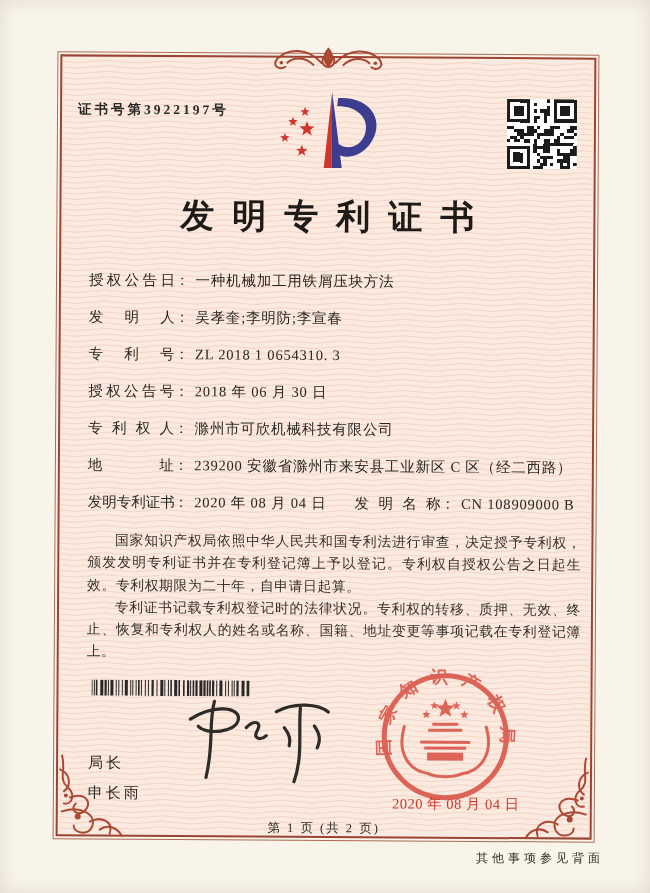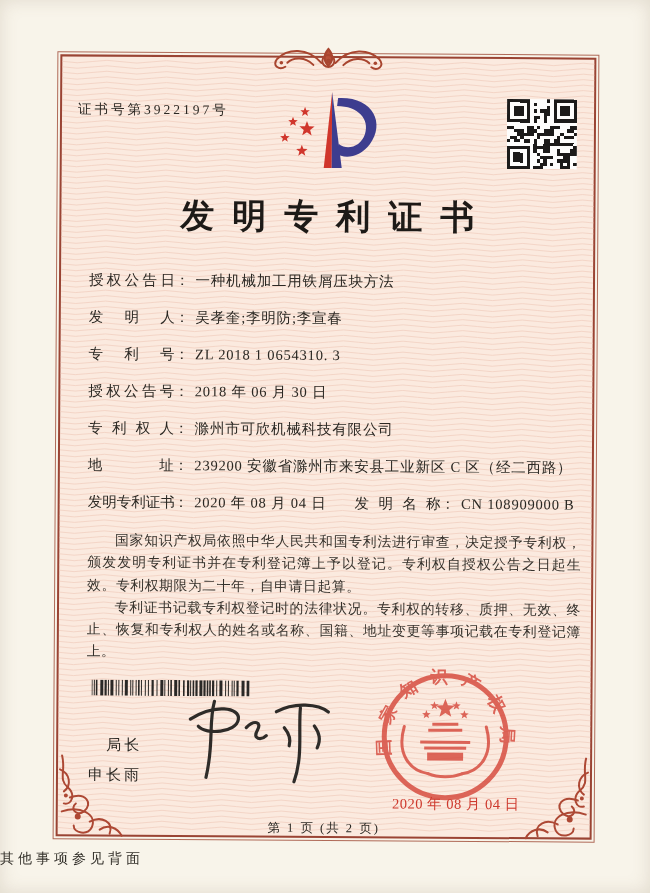--- a/index.html
+++ b/index.html
@@ -5,46 +5,46 @@
   html,body{margin:0;padding:0;width:650px;height:893px;overflow:hidden;
     font-family:"Liberation Serif","DejaVu Serif",serif;background:#efe9db;}
   *{box-sizing:border-box;}
   .paper{position:absolute;inset:0;background:#f8f4ea;
     box-shadow:inset 0 0 18px rgba(120,100,70,.18);}
   .frame{position:absolute;left:58px;top:56px;width:536px;height:782px;
     border:2px solid #9a4434;outline:1px solid #b06a58;outline-offset:2px;
     background:#fbeadf;transform:rotate(0.35deg);}
   .waves{position:absolute;inset:0;width:100%;height:100%;pointer-events:none;}
   .cert-no{position:absolute;left:16px;top:44px;font-size:13.5px;letter-spacing:3px;
-    color:#2b2823;white-space:nowrap;}
+    color:#2b2823;white-space:nowrap;font-weight:bold;}
   .logo{position:absolute;left:206px;top:26px;width:124px;height:94px;}
   .qr{position:absolute;left:445px;top:40px;width:70px;height:70px;}
   .title{position:absolute;left:0;top:136px;width:100%;text-align:center;
     font-size:34px;font-weight:700;letter-spacing:18px;text-indent:18px;color:#1d1a17;}
   .content{position:absolute;left:28px;top:214px;width:496px;color:#2b2823;}
   .frow{height:21px;margin-bottom:16px;white-space:nowrap;font-size:14.5px;}
   .flabel{display:inline-block;width:86px;text-align:justify;text-align-last:justify;
     vertical-align:top;}
   .fcolon{display:inline-block;margin-right:6px;}
   .fvalue{letter-spacing:.8px;}
   .fgap{display:inline-block;width:28px;}
   .paras{margin-top:3px;width:494px;}
   .paras p{margin:0;font-size:13.8px;line-height:22.3px;text-indent:2em;
     text-align:justify;letter-spacing:.6px;color:#36322c;}
   .barcode{position:absolute;left:33px;top:623px;width:158px;height:16px;}
-  .officer{position:absolute;left:30px;top:673px;font-size:15px;color:#2b2823;
-    letter-spacing:3px;line-height:30px;text-align:right;}
+  .officer{position:absolute;left:30px;top:691px;font-size:15px;color:#2b2823;
+    letter-spacing:3px;line-height:30px;}
   .sig{position:absolute;left:118px;top:628px;width:170px;height:112px;}
   .seal{position:absolute;left:312px;top:606px;width:150px;height:150px;opacity:.92;}
   .seal-date{position:absolute;left:328px;top:736px;width:140px;text-align:center;
     font-size:14.5px;color:#ce3a2e;letter-spacing:.5px;white-space:nowrap;}
   .page-info{position:absolute;left:0;top:762px;width:100%;text-align:center;
     font-size:12.5px;letter-spacing:2px;color:#2b2823;}
-  .back-note{position:absolute;left:0;top:850px;width:604px;text-align:left;
-    font-size:14px;letter-spacing:4px;color:#33302a;}
+  .back-note{position:absolute;left:0;top:850px;width:604px;text-align:right;
+    font-size:12px;letter-spacing:4px;color:#33302a;}
   .orn{position:absolute;pointer-events:none;}
   .orn-top{left:50%;top:-17px;transform:translateX(-50%);width:134px;height:36px;}
   .orn-bl{left:-2px;bottom:-3px;width:68px;height:84px;}
   .orn-br{right:-2px;bottom:-3px;width:68px;height:84px;transform:scaleX(-1);}
 </style>
 </head>
 <body>
 
 <div class="paper">
 

